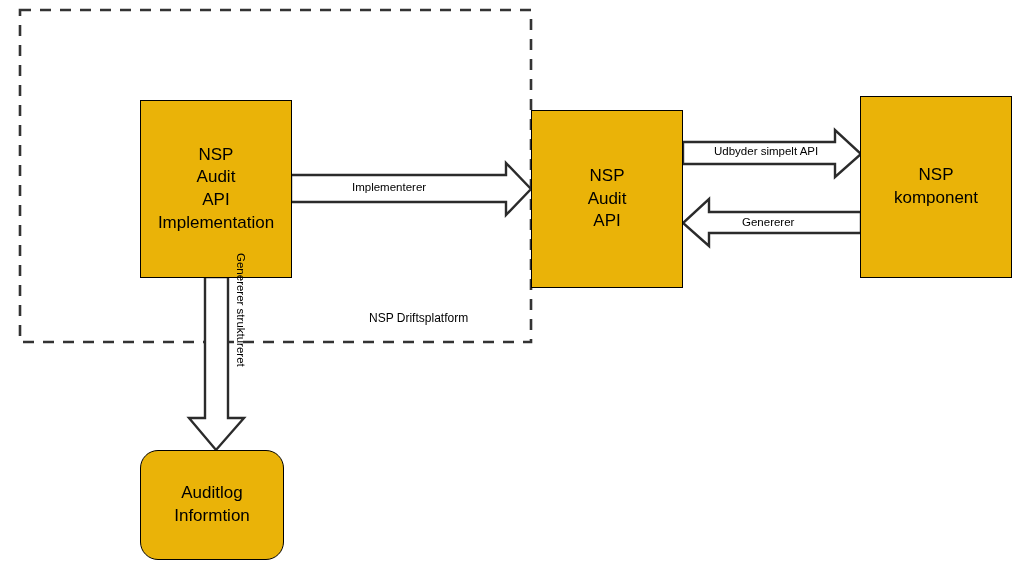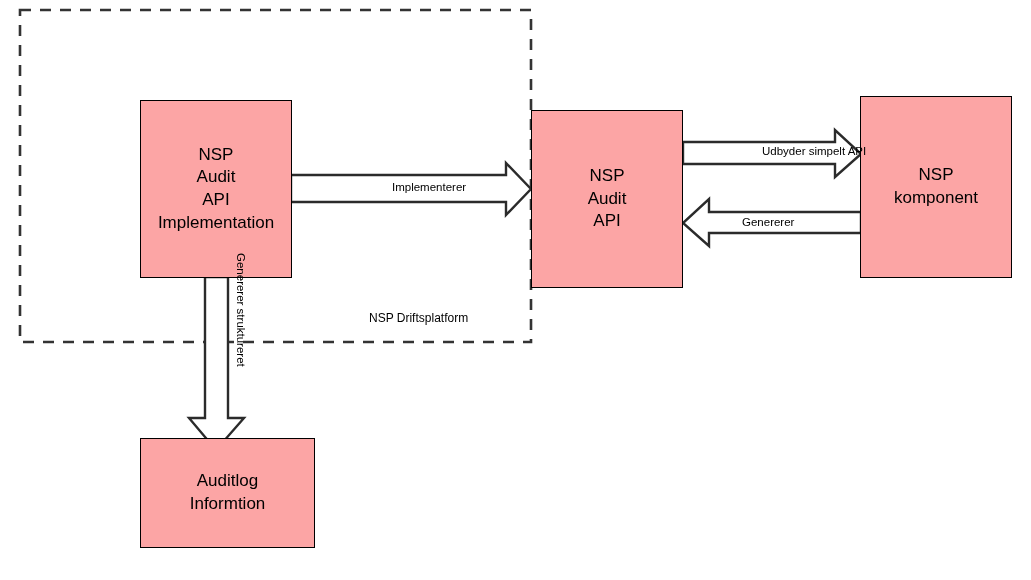--- a/index.html
+++ b/index.html
@@ -5,35 +5,35 @@
 <style>
   html,body{margin:0;padding:0;background:#ffffff;}
   body{
     width:1031px;height:580px;position:relative;overflow:hidden;
     font-family:"Liberation Sans",sans-serif;
     color:#000000;
   }
   #canvas{position:absolute;left:0;top:0;width:1031px;height:580px;}
   .box{
     position:absolute;box-sizing:border-box;
-    border:1.6px solid #000000;background:#fca5a5;
+    border:1.6px solid #000000;background:#eab308;
     display:flex;align-items:center;justify-content:center;
     text-align:center;line-height:1.33;white-space:pre-line;
   }
   #box-impl{left:140px;top:100px;width:152px;height:178px;font-size:17px;z-index:4;}
   #box-api{left:531px;top:110px;width:152px;height:178px;font-size:17px;z-index:4;}
   #box-komp{left:860px;top:96px;width:152px;height:182px;font-size:17px;z-index:4;}
-  #box-auditlog{left:140px;top:438px;width:175px;height:110px;font-size:17px;z-index:4;}
+  #box-auditlog{left:140px;top:450px;width:144px;height:110px;font-size:17px;z-index:4;border-radius:18px;}
 
   .arrow-label{
     position:absolute;font-size:11.5px;color:#000000;
     white-space:nowrap;z-index:6;text-align:center;
   }
-  #lbl-implementerer{left:352px;top:181px;margin-left:40px;}
-  #lbl-udbyder{left:714px;top:145px;margin-left:48px;}
+  #lbl-implementerer{left:352px;top:181px;}
+  #lbl-udbyder{left:714px;top:145px;}
   #lbl-anvender{left:742px;top:216px;}
   #lbl-genererer{
     left:186px;top:302px;width:110px;
     transform:rotate(90deg);transform-origin:50% 50%;
     text-align:center;
   }
   #lbl-driftsplatform{
     position:absolute;left:369px;top:311px;font-size:12px;z-index:6;white-space:nowrap;
   }
   svg{position:absolute;left:0;top:0;overflow:visible;}

